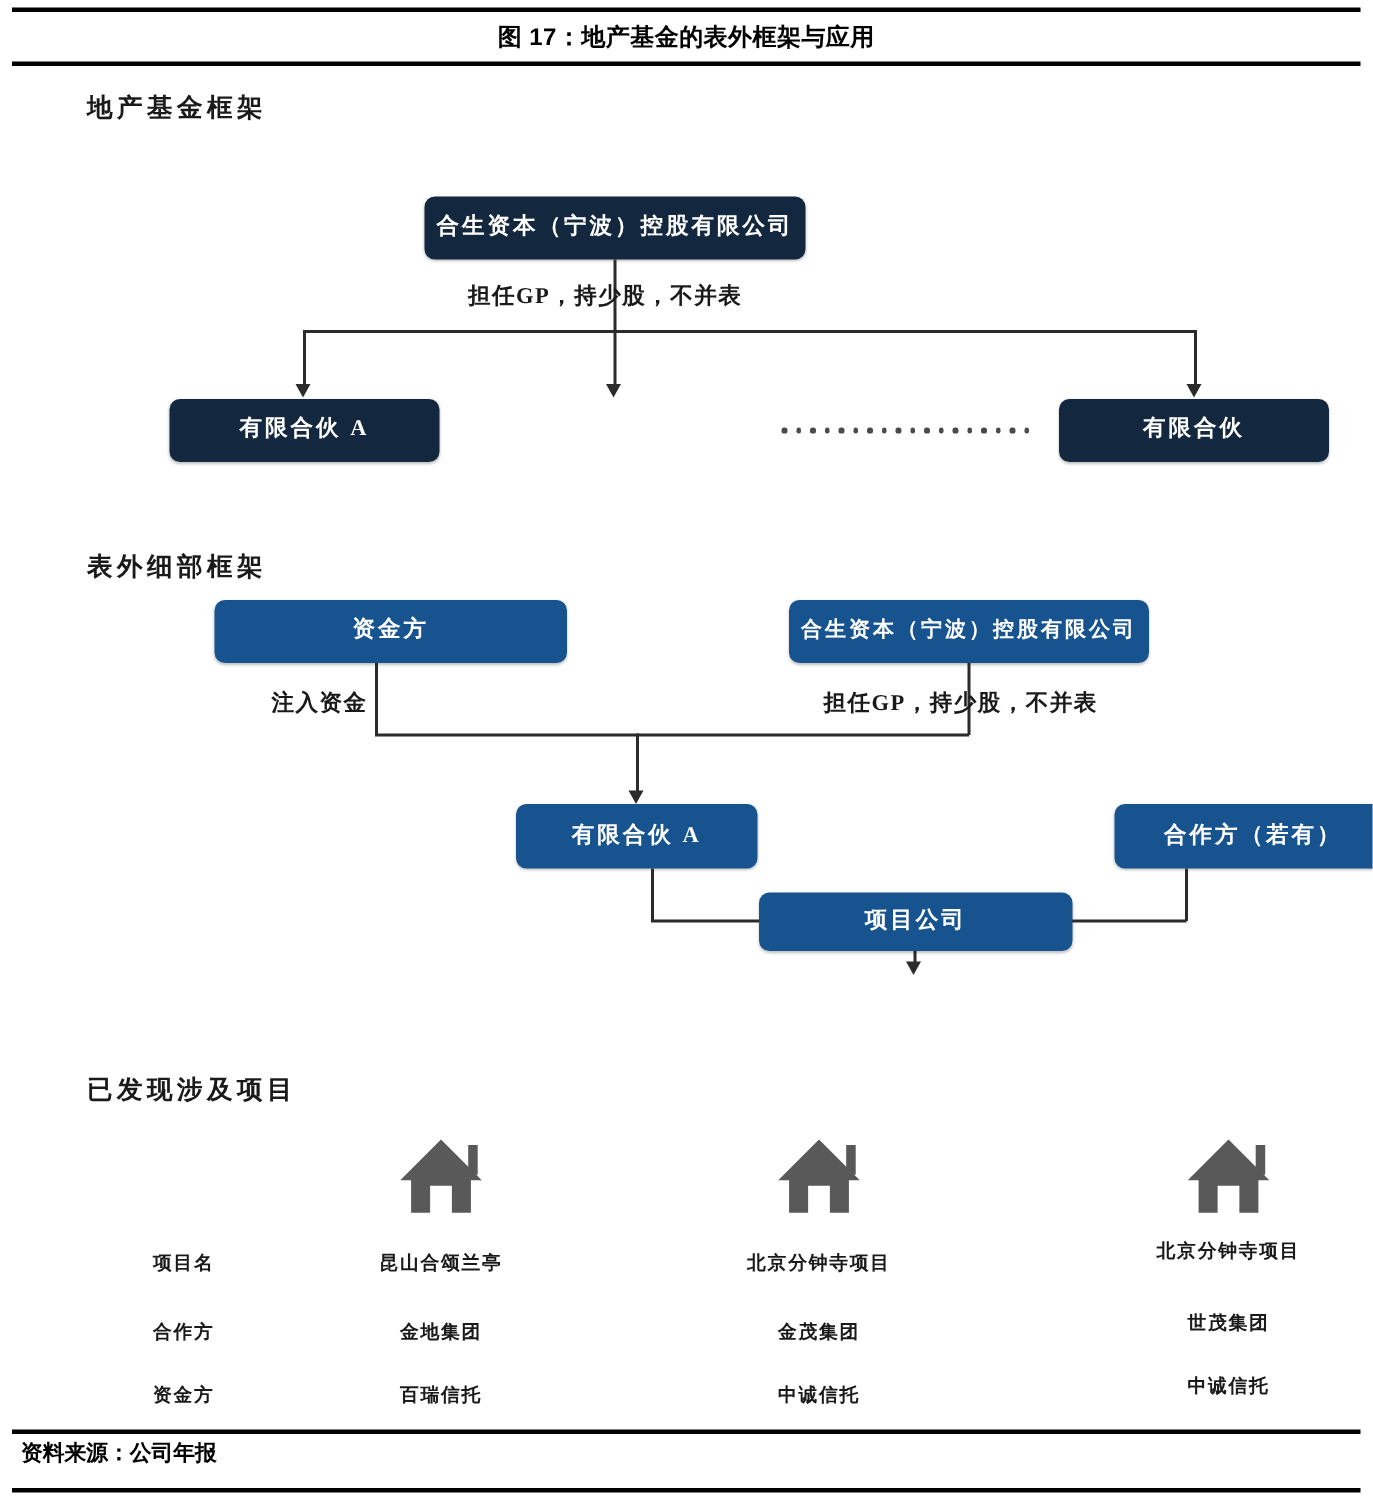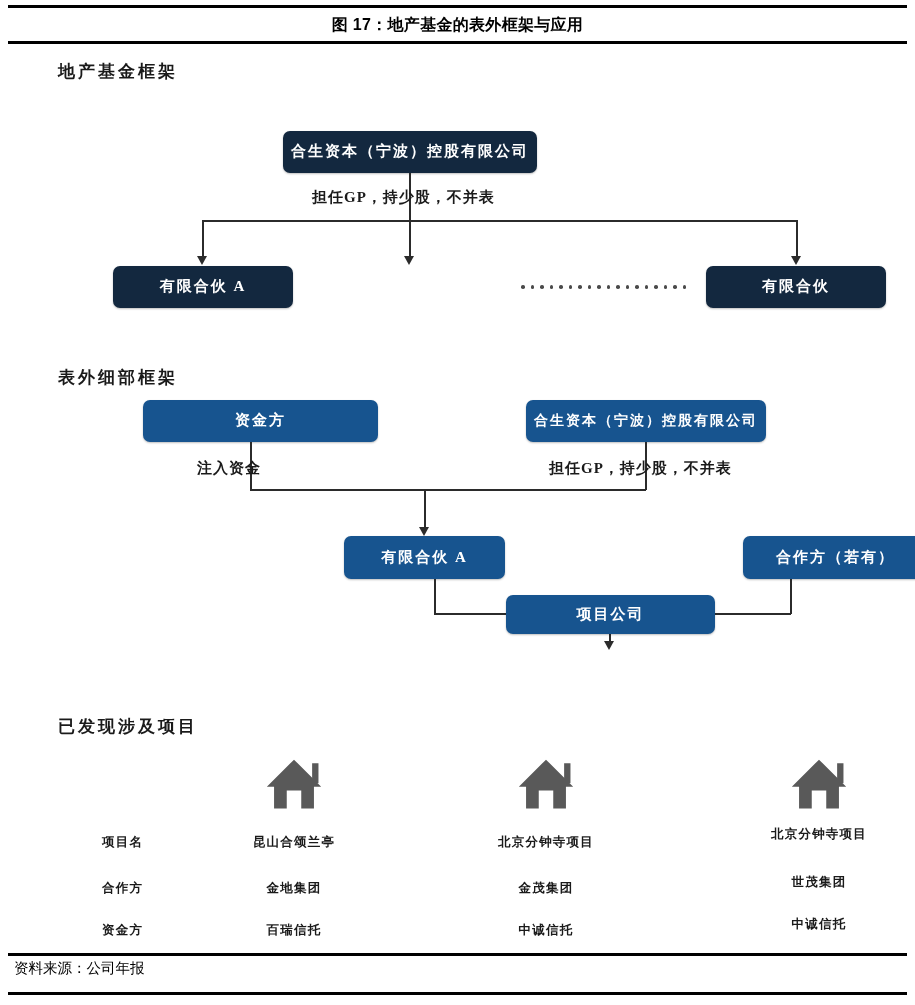--- a/index.html
+++ b/index.html
@@ -81,21 +81,21 @@
     white-space:nowrap;text-align:center;
   }
   .cell.lbl{text-align:left;margin-left:42px;}
 
   
   .rule-foot-top{position:absolute;left:8px;top:953px;width:899px;height:2.5px;background:#000;}
   .rule-foot-bot{position:absolute;left:8px;top:992px;width:899px;height:2.5px;background:#000;}
   .source{
     position:absolute;left:14px;top:959px;
     font-family:"Liberation Sans","DejaVu Sans",sans-serif;
-    font-size:14.5px;color:#000;white-space:nowrap;
+    font-size:14.5px;color:#000;white-space:nowrap;font-weight:bold;
   }
 </style>
 </head>
 <body>
 
 <div class="page">
 
   <div class="rule-top"></div>
   <div class="fig-title">图 17：地产基金的表外框架与应用</div>
   <div class="rule-under-title"></div>
@@ -139,21 +139,21 @@
       <i></i>
       <i></i>
       <i></i>
       <i></i>
   </div>
 
   <div class="section-label" id="sec2-label">表外细部框架</div>
 
   <div class="node blue f15" style="left:143px;top:400px;width:235px;height:42px;">资金方</div>
   <div class="ln vln" style="left:250px;top:442px;height:48px;"></div>
-  <div class="edge-label" style="left:197px;top:459px;">注入资金</div>
+  <div class="edge-label" style="left:181px;top:459px;">注入资金</div>
 
   <div class="node blue f14" style="left:526px;top:400px;width:240px;height:42px;">合生资本（宁波）控股有限公司</div>
   <div class="ln vln" style="left:645px;top:442px;height:48px;"></div>
   <div class="edge-label" style="left:549px;top:459px;">担任GP，持少股，不并表</div>
 
   <div class="ln hln" style="left:250px;top:489px;width:396px;"></div>
   <div class="ln vln" style="left:424px;top:489px;height:40px;"></div>
   <div class="arrow" style="left:419px;top:527px;"></div>
 
   <div class="node blue f15" style="left:344px;top:536px;width:161px;height:43px;">有限合伙 A</div>

